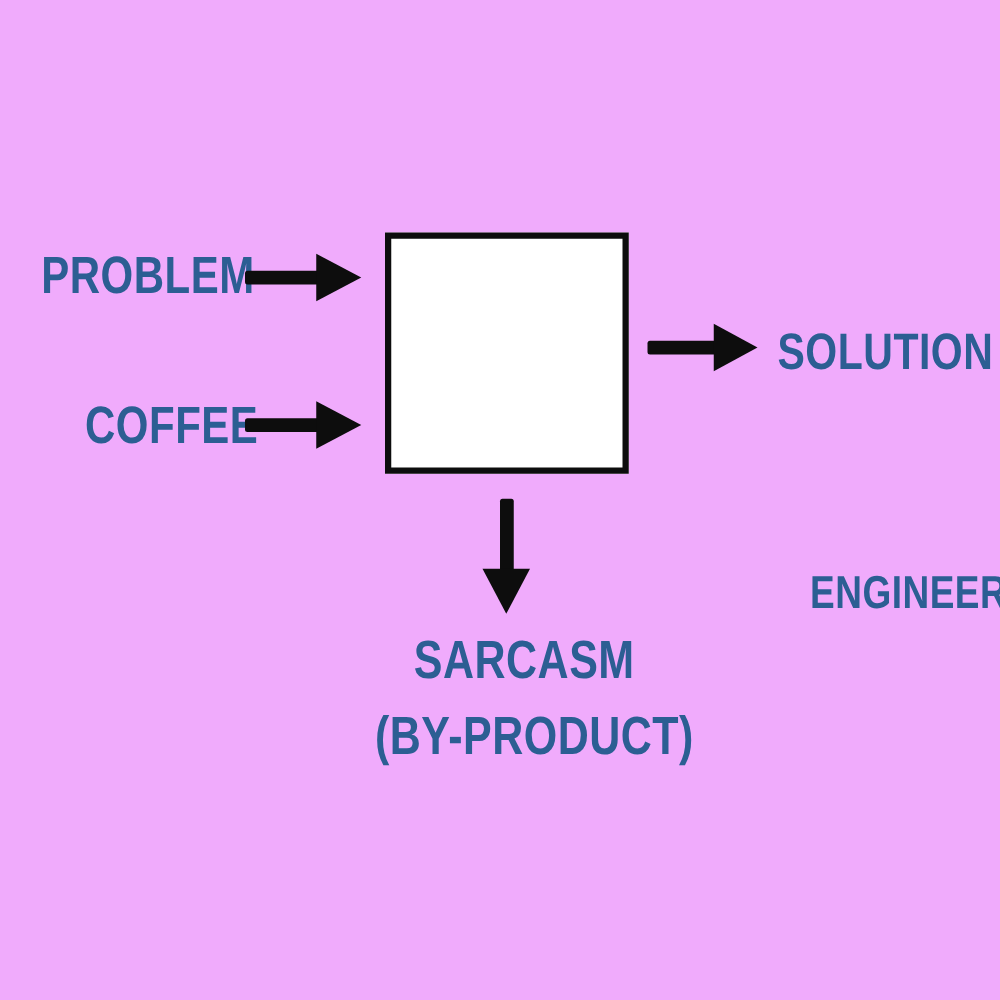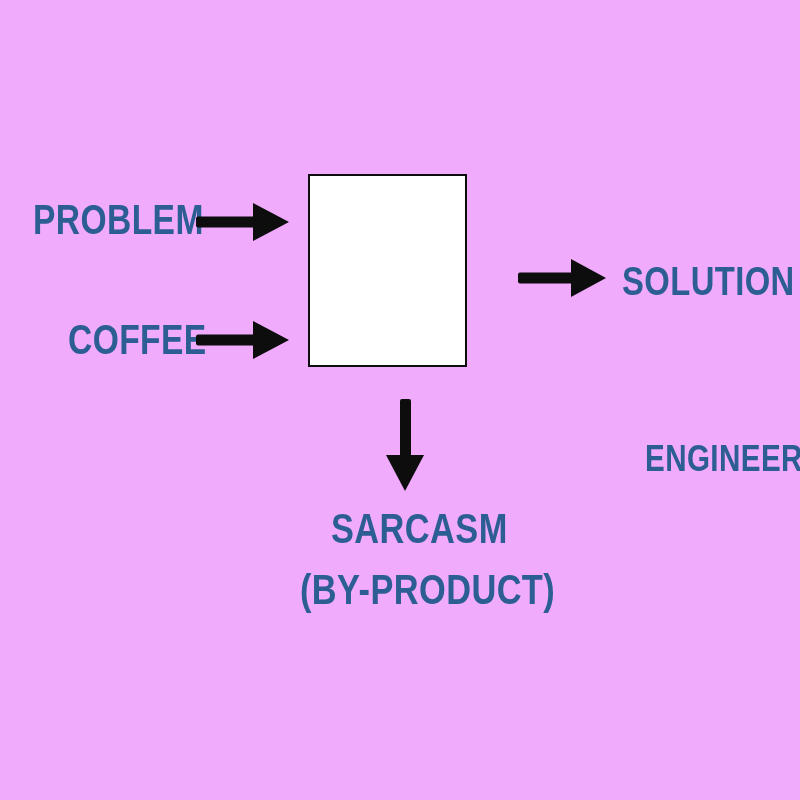--- a/index.html
+++ b/index.html
@@ -65,25 +65,25 @@
   #label-byproduct {
     left: 300px;
     top: 568px;
     font-size: 43px;
     transform: scaleX(0.80);
   }
   
   #process-box {
     position: absolute;
     left: 308px;
-    top: 174px;
-    width: 159px;
+    top: 186px;
+    width: 195px;
     height: 193px;
     box-sizing: border-box;
-    border: 2px solid #404040;
+    border: 5px solid #404040;
     background: #ffffff;
   }
   
   #arrow-layer {
     position: absolute;
     left: 0;
     top: 0;
     width: 800px;
     height: 800px;
     pointer-events: none;

